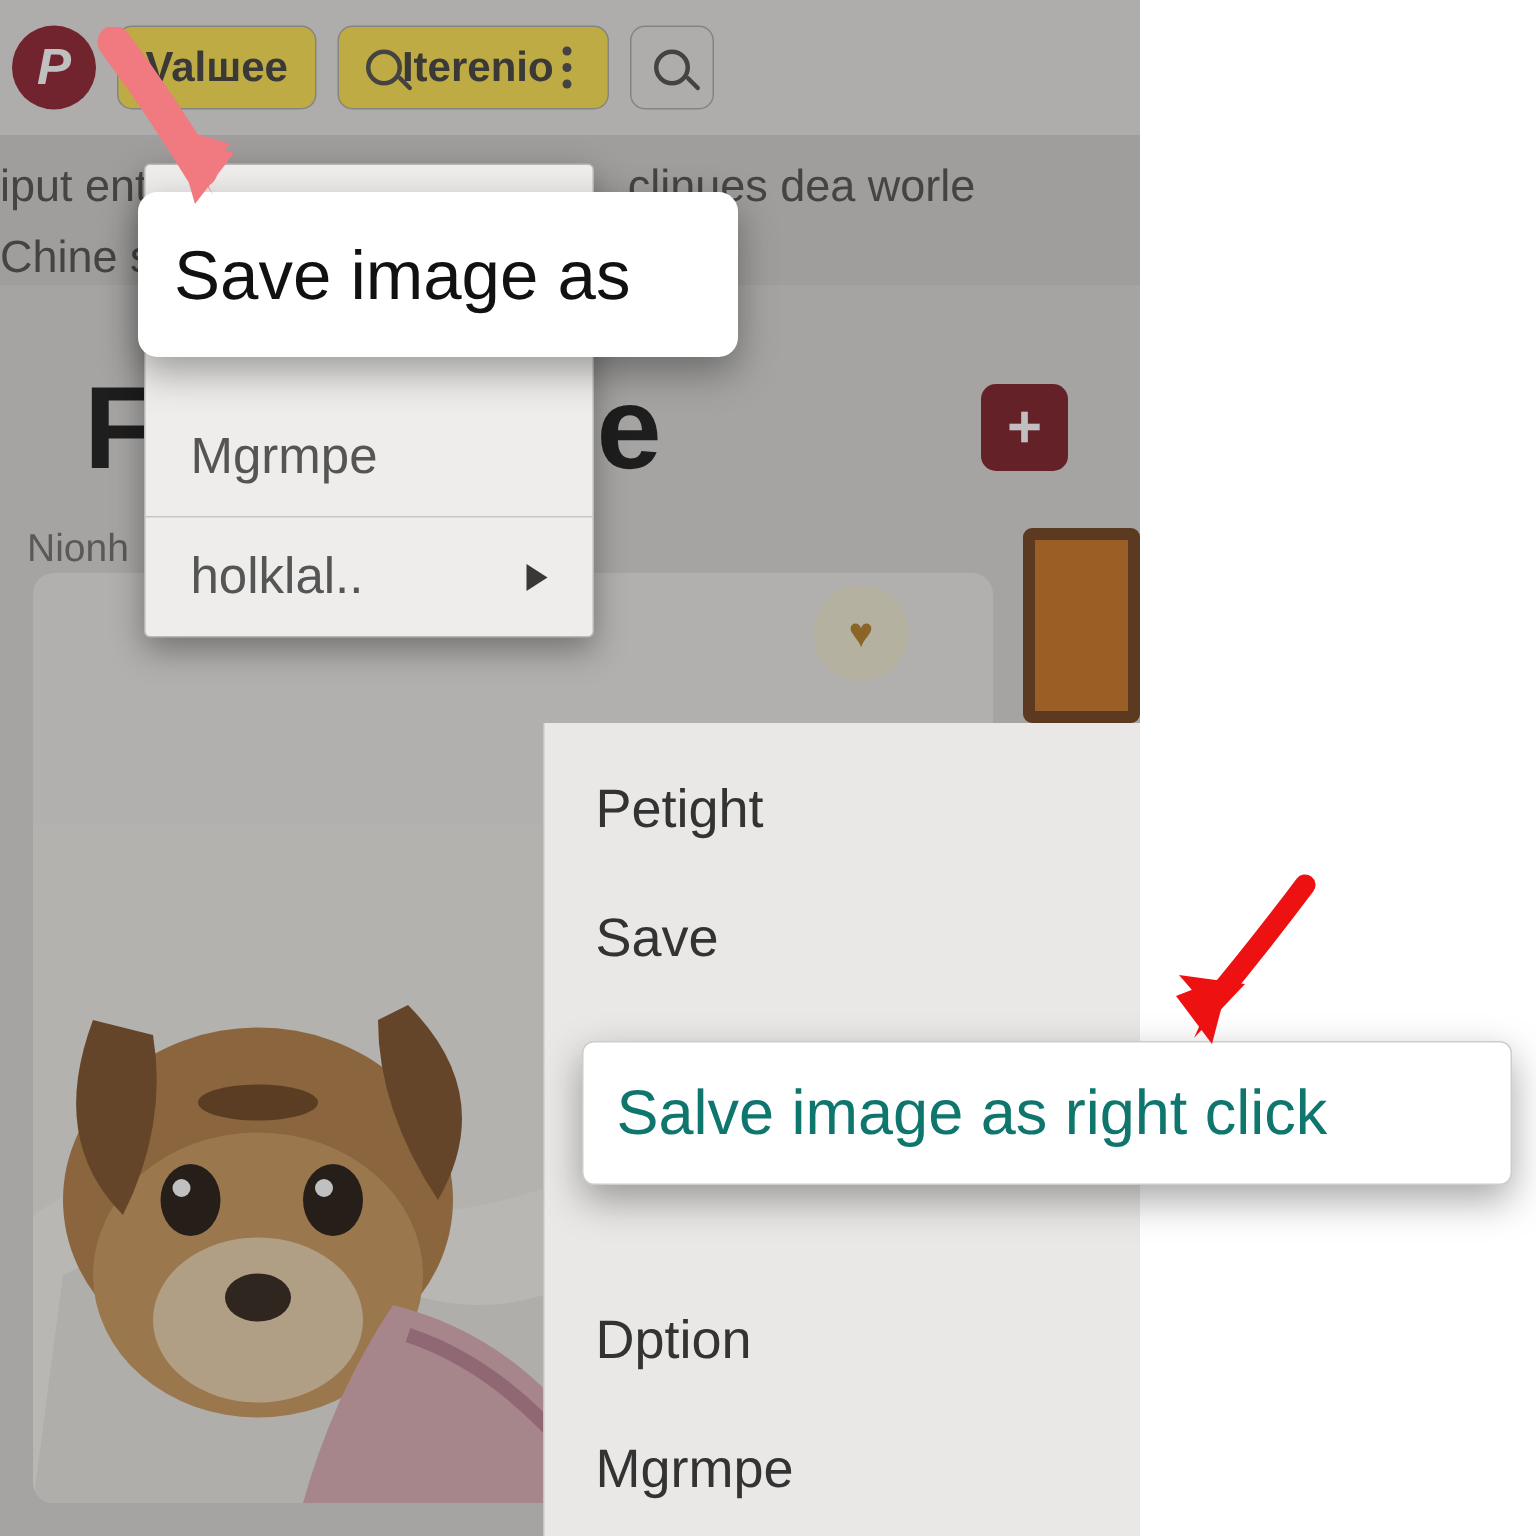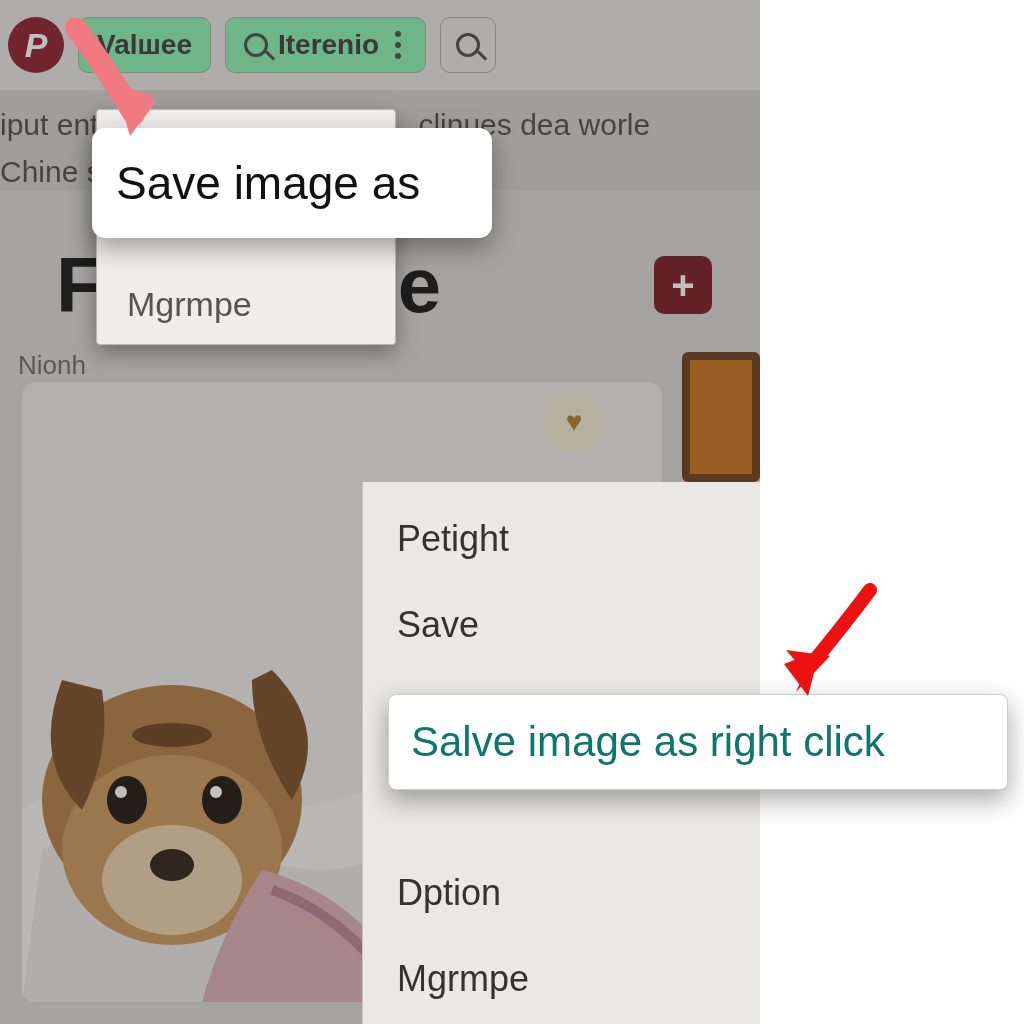--- a/index.html
+++ b/index.html
@@ -6,22 +6,22 @@
   html,body { width:1024px; height:1024px; overflow:hidden; background:#fff; }
   #stage { position:relative; width:1024px; height:1024px; }
 
   
   #panel { position:absolute; left:0; top:0; width:760px; height:1024px; background:#d8d6d4; }
   #panel .dimmer { position:absolute; inset:0; background:rgba(60,60,60,0.32); z-index:5; pointer-events:none; }
 
   
   .topbar { position:absolute; left:0; top:0; right:0; height:90px; background:#e6e4e2; display:flex; align-items:center; padding-left:8px; gap:14px; }
   .logo { width:56px; height:56px; border-radius:50%; background:#8b1a27; display:flex; align-items:center; justify-content:center; color:#fff; font-weight:900; font-size:34px; font-style:italic; font-family: Georgia, serif; }
-  .pill { height:56px; border:1.5px solid #a9a7a4; border-radius:10px; background:#86efac; display:flex; align-items:center; padding:0 18px; font-size:28px; font-weight:700; color:#3a3836; }
-  .pill.search { gap:10px; }
+  .pill { height:56px; border:1.5px solid #a9a7a4; border-radius:10px; background:#fde047; display:flex; align-items:center; padding:0 18px; font-size:28px; font-weight:700; color:#3a3836; }
+  .pill.search { }
   .pill .mag { width:24px; height:24px; border:3px solid #4a4846; border-radius:50%; position:relative; }
   .pill .mag::after { content:""; position:absolute; width:12px; height:3px; background:#4a4846; transform:rotate(45deg); left:17px; top:18px; border-radius:2px; }
   .dots3 { display:flex; flex-direction:column; gap:5px; margin:0 6px; }
   .dots3 span { width:6px; height:6px; background:#4a4846; border-radius:50%; }
   .sq { width:56px; height:56px; border:1.5px solid #a9a7a4; border-radius:10px; display:flex; align-items:center; justify-content:center; }
   .sq .mag { width:24px; height:24px; border:3px solid #4a4846; border-radius:50%; position:relative; }
   .sq .mag::after { content:""; position:absolute; width:12px; height:3px; background:#4a4846; transform:rotate(45deg); left:17px; top:18px; border-radius:2px; }
 
   
   .crumb { position:absolute; left:0; top:90px; right:0; height:100px; background:#cfcdca; padding:12px 6px 0 0; font-size:30px; color:#4b4947; line-height:1.55; }
@@ -155,20 +155,24 @@
     </div>
 
     <div class="menu1">
       <div class="topcut"></div>
       <div class="item">
           <span>Chide al</span>
         </div>
       <div class="item">
           <span>Mgrmpe</span>
         </div>
+      <div class="item hr">
+          <span>holklal..</span>
+          <span class="tri"></span>
+        </div>
     </div>
 
     <div class="dimmer"></div>
   </div>
 
   <div class="popup1">
     <span>Save image as</span>
   </div>
   <div class="popup2">
     <span>Salve image as right click</span>

